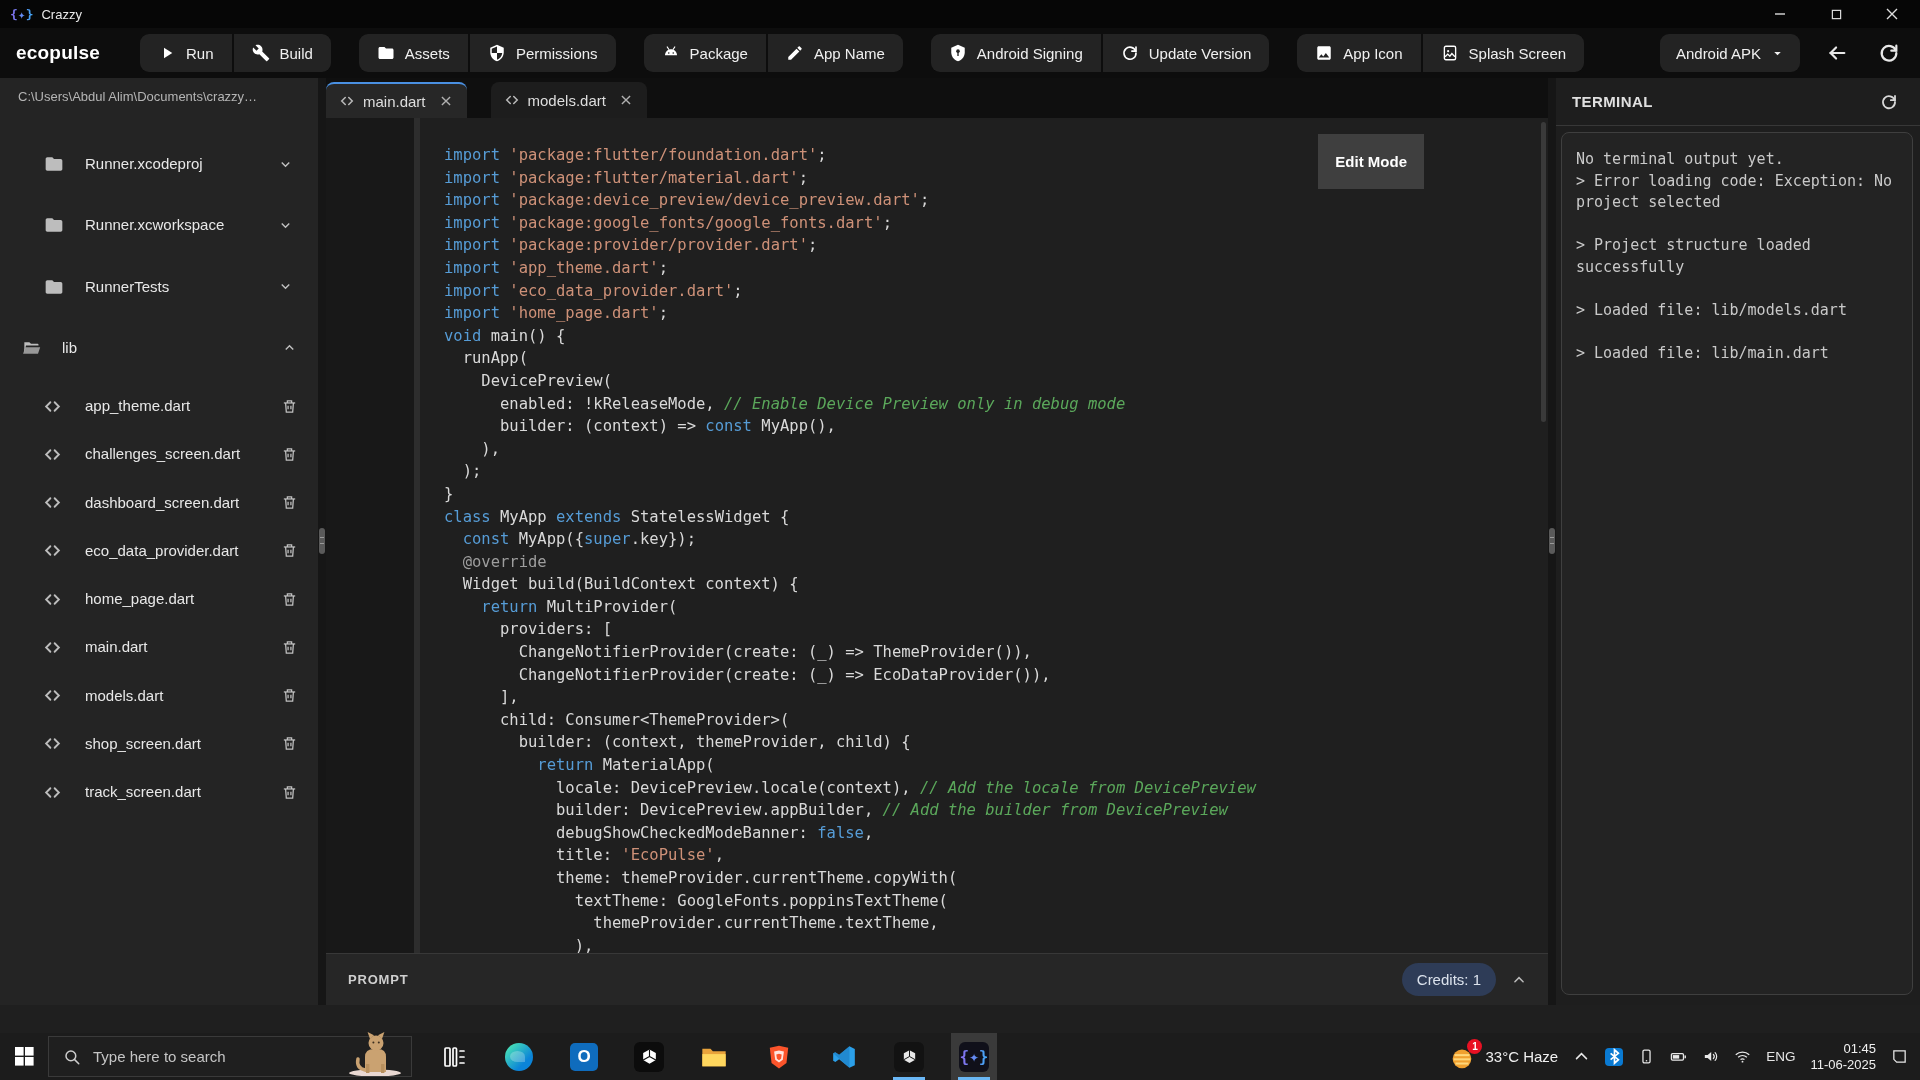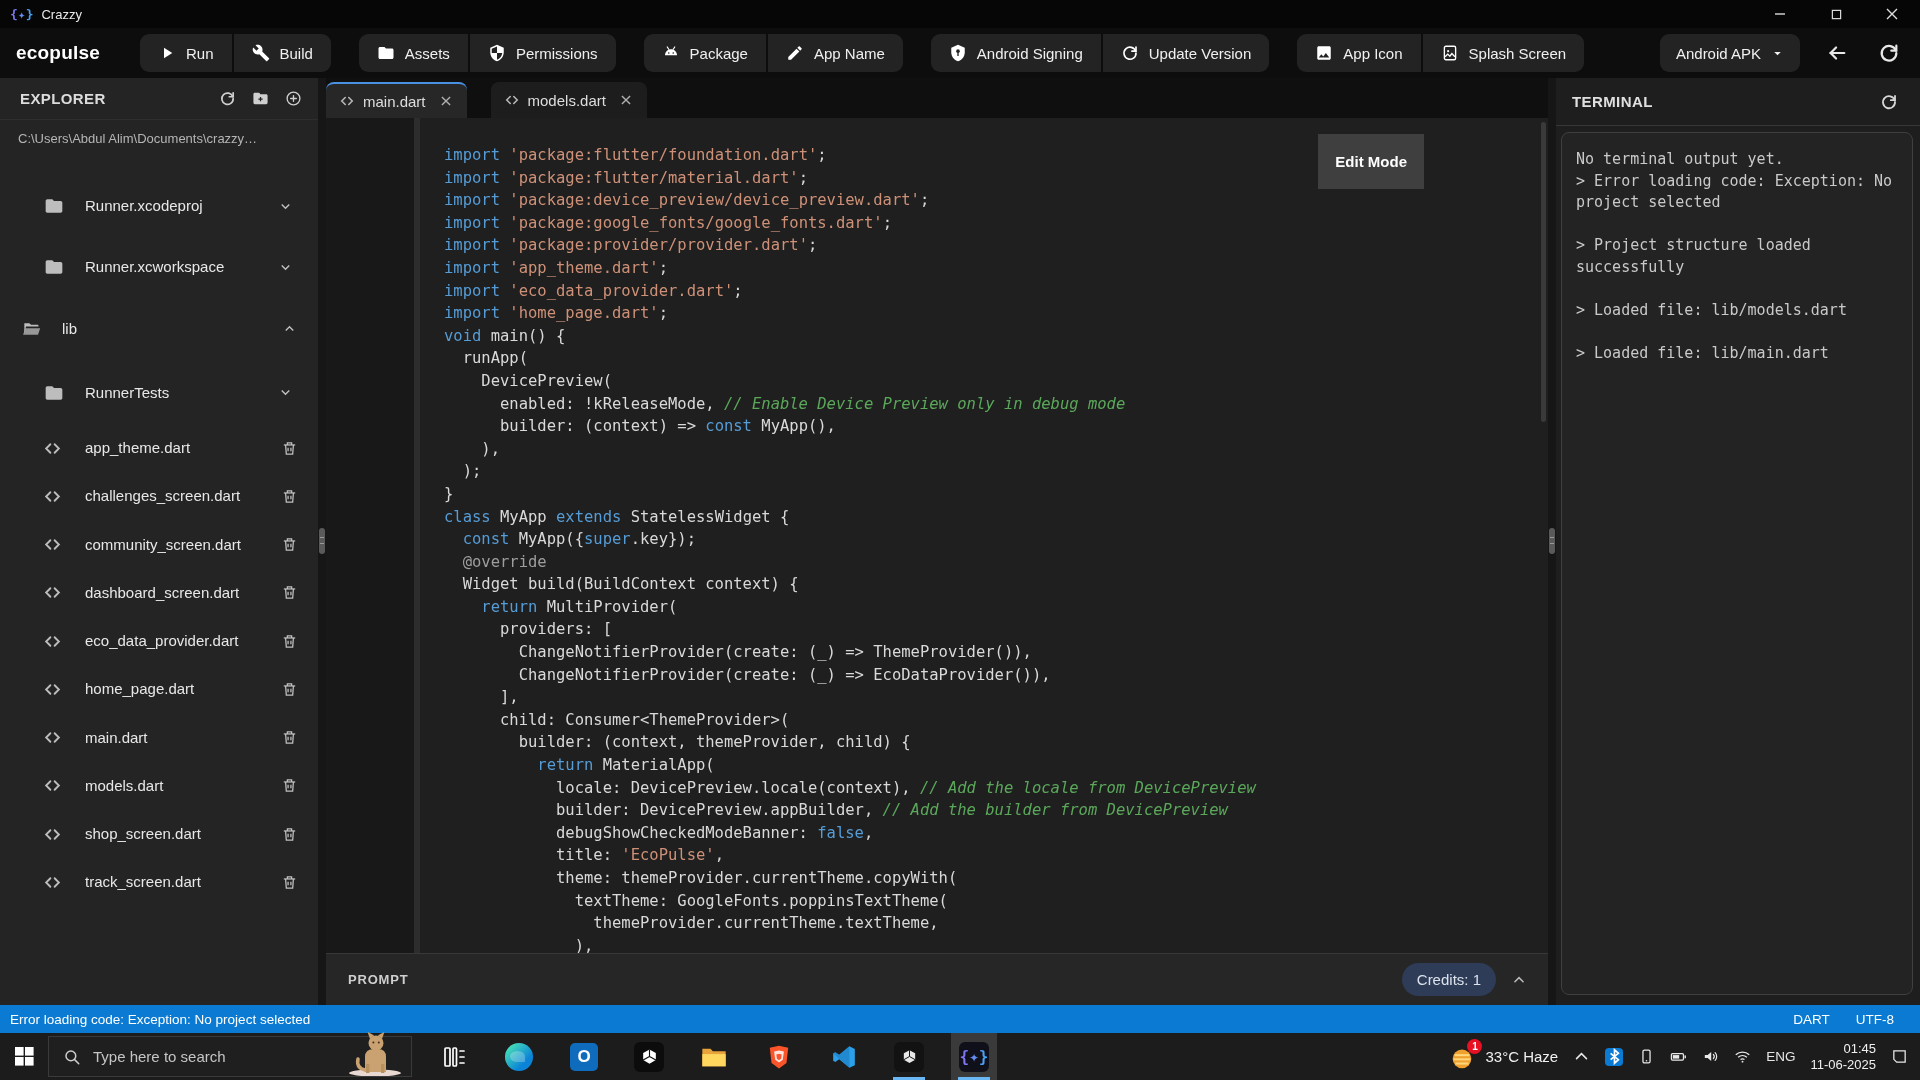--- a/index.html
+++ b/index.html
@@ -316,43 +316,20 @@
             <path d="M19.5 9.5A8 8 0 1 0 20 12"></path>
             <path d="M20 4v5.5h-5.5"></path>
           </svg>
       </button>
     </div>
   </div>
 
   <div class="main">
 
     <aside class="sidebar">
-      <div class="sb-header">
-        <span class="sb-title">EXPLORER</span>
-        <div class="sb-hicons">
-          <button class="icon-btn">
-            <svg viewBox="0 0 24 24" fill="none" stroke="currentColor" stroke-width="2.4" stroke-linecap="round">
-                <path d="M19.5 9.5A8 8 0 1 0 20 12"></path>
-                <path d="M20 4v5.5h-5.5"></path>
-              </svg>
-          </button>
-          <button class="icon-btn">
-            <svg viewBox="0 0 24 24" fill="currentColor">
-                <path d="M10 4H4c-1.1 0-2 .9-2 2v12c0 1.1.9 2 2 2h16c1.1 0 2-.9 2-2V8c0-1.1-.9-2-2-2h-8l-2-2z"></path>
-                <path d="M12 10v6M9 13h6" stroke="#242424" stroke-width="1.8"></path>
-              </svg>
-          </button>
-          <button class="icon-btn">
-            <svg viewBox="0 0 24 24" fill="none" stroke="currentColor" stroke-width="1.9">
-                <circle cx="12" cy="12" r="9"></circle>
-                <path d="M12 8v8M8 12h8" stroke-linecap="round"></path>
-              </svg>
-          </button>
-        </div>
-      </div>
       <div class="sb-path">C:\Users\Abdul Alim\Documents\crazzy…</div>
       <div id="file-tree">
           <div class="tree-row folder-row">
             <span class="tree-ico">
               <svg viewBox="0 0 24 24" fill="currentColor" style="width: 20px; height: 20px;">
                 <path d="M10 4H4c-1.1 0-2 .9-2 2v12c0 1.1.9 2 2 2h16c1.1 0 2-.9 2-2V8c0-1.1-.9-2-2-2h-8l-2-2z"></path>
               </svg>
             </span>
             <span class="tree-name">Runner.xcodeproj</span>
             <span class="row-end">
@@ -367,47 +344,47 @@
                 <path d="M10 4H4c-1.1 0-2 .9-2 2v12c0 1.1.9 2 2 2h16c1.1 0 2-.9 2-2V8c0-1.1-.9-2-2-2h-8l-2-2z"></path>
               </svg>
             </span>
             <span class="tree-name">Runner.xcworkspace</span>
             <span class="row-end">
               <svg viewBox="0 0 24 24" fill="currentColor">
                 <path d="M7.4 8.6L12 13.2l4.6-4.6L18 10l-6 6-6-6z"></path>
               </svg>
             </span>
           </div>
+          <div class="tree-row folder-row">
+            <span class="tree-ico">
+              <svg viewBox="0 0 24 24" fill="currentColor" style="width: 20px; height: 20px;">
+                <path d="M10 4H4c-1.1 0-2 .9-2 2v12c0 1.1.9 2 2 2h16c1.1 0 2-.9 2-2V8c0-1.1-.9-2-2-2h-8l-2-2z"></path>
+              </svg>
+            </span>
+            <span class="tree-name">RunnerTests</span>
+            <span class="row-end">
+              <svg viewBox="0 0 24 24" fill="currentColor">
+                <path d="M7.4 8.6L12 13.2l4.6-4.6L18 10l-6 6-6-6z"></path>
+              </svg>
+            </span>
+          </div>
           <div class="tree-row lib-row">
             <span class="tree-ico">
               <svg viewBox="0 0 24 24" fill="currentColor" style="width: 20px; height: 20px;">
                 <path d="M4 5h6l2 2h8c.6 0 1 .4 1 1v1H6l-2 8V5z"></path>
                 <path d="M2.5 19l2.6-8H23l-2.6 8H2.5z" opacity=".75"></path>
               </svg>
             </span>
             <span class="tree-name">lib</span>
             <span class="row-end">
               <svg viewBox="0 0 24 24" fill="currentColor">
                 <path d="M7.4 15.4L12 10.8l4.6 4.6L18 14l-6-6-6 6z"></path>
               </svg>
             </span>
           </div>
-          <div class="tree-row folder-row">
-            <span class="tree-ico">
-              <svg viewBox="0 0 24 24" fill="currentColor" style="width: 20px; height: 20px;">
-                <path d="M10 4H4c-1.1 0-2 .9-2 2v12c0 1.1.9 2 2 2h16c1.1 0 2-.9 2-2V8c0-1.1-.9-2-2-2h-8l-2-2z"></path>
-              </svg>
-            </span>
-            <span class="tree-name">RunnerTests</span>
-            <span class="row-end">
-              <svg viewBox="0 0 24 24" fill="currentColor">
-                <path d="M7.4 8.6L12 13.2l4.6-4.6L18 10l-6 6-6-6z"></path>
-              </svg>
-            </span>
-          </div>
           <div class="tree-row file-row">
             <span class="tree-ico">
               <svg viewBox="0 0 24 24" fill="none" stroke="currentColor" stroke-width="2.6" stroke-linecap="round" style="width: 17px; height: 17px;">
                 <path d="M9 6l-6 6 6 6"></path>
                 <path d="M15 6l6 6-6 6"></path>
               </svg>
             </span>
             <span class="tree-name">app_theme.dart</span>
             <span class="row-end">
               <svg viewBox="0 0 24 24" fill="none" stroke="currentColor" stroke-width="1.8">
@@ -419,37 +396,20 @@
             </span>
           </div>
           <div class="tree-row file-row">
             <span class="tree-ico">
               <svg viewBox="0 0 24 24" fill="none" stroke="currentColor" stroke-width="2.6" stroke-linecap="round" style="width: 17px; height: 17px;">
                 <path d="M9 6l-6 6 6 6"></path>
                 <path d="M15 6l6 6-6 6"></path>
               </svg>
             </span>
             <span class="tree-name">challenges_screen.dart</span>
-            <span class="row-end">
-              <svg viewBox="0 0 24 24" fill="none" stroke="currentColor" stroke-width="1.8">
-                <path d="M4 7h16"></path>
-                <path d="M9 7V4h6v3"></path>
-                <path d="M6.5 7l1 13h9l1-13"></path>
-                <path d="M10 11v5M14 11v5"></path>
-              </svg>
-            </span>
-          </div>
-          <div class="tree-row file-row">
-            <span class="tree-ico">
-              <svg viewBox="0 0 24 24" fill="none" stroke="currentColor" stroke-width="2.6" stroke-linecap="round" style="width: 17px; height: 17px;">
-                <path d="M9 6l-6 6 6 6"></path>
-                <path d="M15 6l6 6-6 6"></path>
-              </svg>
-            </span>
-            <span class="tree-name">community_screen.dart</span>
             <span class="row-end">
               <svg viewBox="0 0 24 24" fill="none" stroke="currentColor" stroke-width="1.8">
                 <path d="M4 7h16"></path>
                 <path d="M9 7V4h6v3"></path>
                 <path d="M6.5 7l1 13h9l1-13"></path>
                 <path d="M10 11v5M14 11v5"></path>
               </svg>
             </span>
           </div>
           <div class="tree-row file-row">
@@ -651,27 +611,20 @@
           <div class="tline"></div>
           <div class="tline">&gt; Project structure loaded successfully</div>
           <div class="tline"></div>
           <div class="tline">&gt; Loaded file: lib/models.dart</div>
           <div class="tline"></div>
           <div class="tline">&gt; Loaded file: lib/main.dart</div>
         </div>
     </aside>
   </div>
 
-  <div class="statusbar">
-    <span>Error loading code: Exception: No project selected</span>
-    <div class="sb-right">
-      <span>DART</span>
-      <span>UTF-8</span>
-    </div>
-  </div>
 
   <div class="taskbar">
     <button class="tb-start">
       <svg width="19" height="19" viewBox="0 0 19 19">
           <rect x="0" y="0" width="8.6" height="8.6" fill="#fff"></rect>
           <rect x="10" y="0" width="8.6" height="8.6" fill="#fff"></rect>
           <rect x="0" y="10" width="8.6" height="8.6" fill="#fff"></rect>
           <rect x="10" y="10" width="8.6" height="8.6" fill="#fff"></rect>
         </svg>
     </button>

